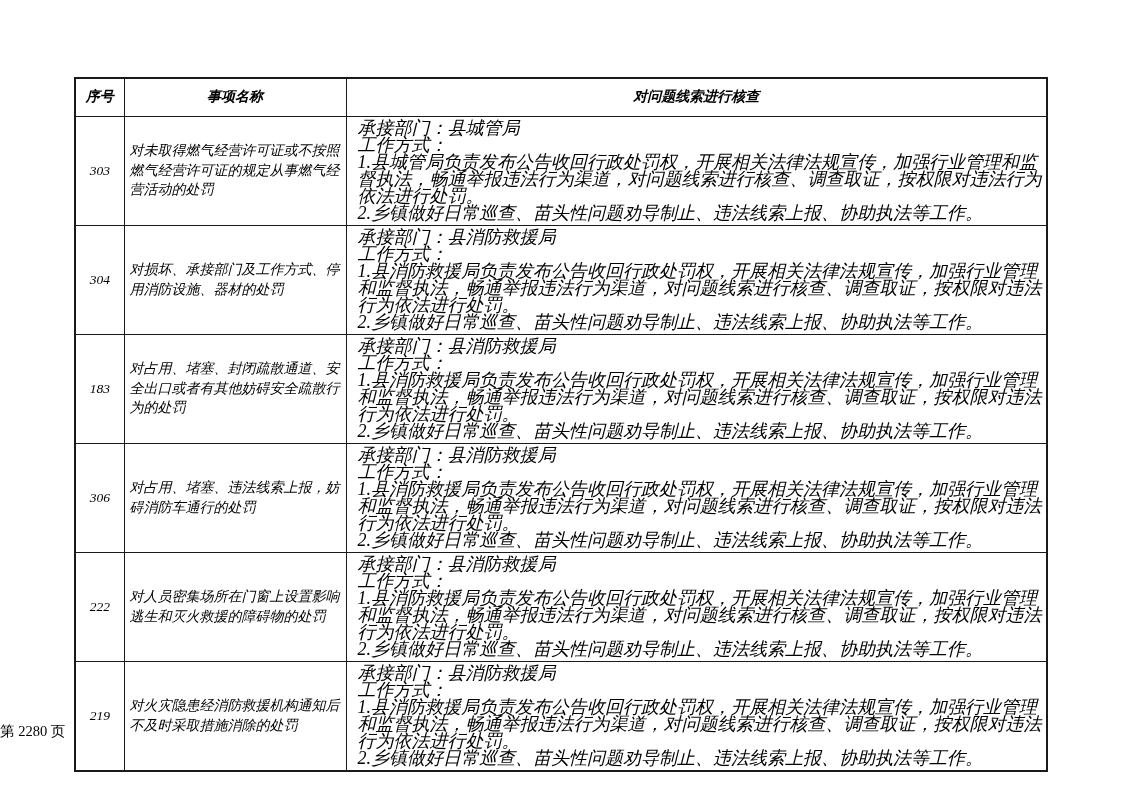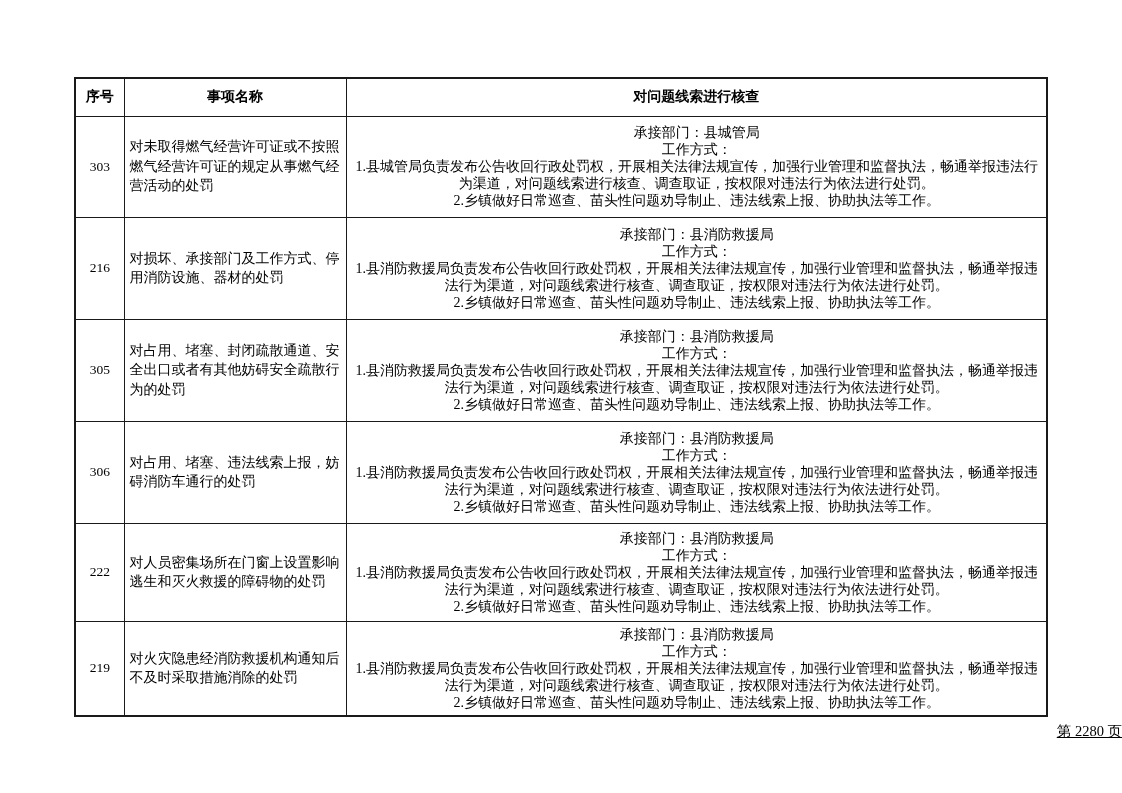--- a/index.html
+++ b/index.html
@@ -19,20 +19,21 @@
     top: 77px;
     width: 972px;
     border-collapse: collapse;
     table-layout: fixed;
     border: 2px solid #1a1a1a;
   }
   .doc-table th, .doc-table td {
     border: 1px solid #1a1a1a;
     vertical-align: middle;
     overflow: hidden;
+    font-style: italic;
   }
   .doc-table th {
     font-size: 14px;
     font-weight: bold;
     text-align: center;
     padding: 2px 4px;
   }
   .col-no   { width: 49px; }
   .col-name { width: 222px; }
   .col-detail { width: 701px; }
@@ -41,34 +42,33 @@
     text-align: center;
     padding: 2px 2px;
   }
   .cell-name {
     font-size: 14px;
     line-height: 19.5px;
     text-align: left;
     padding: 2px 6px 2px 5px;
   }
   .cell-detail {
-    font-size: 14px;
+    font-size: 18px;
     line-height: 17px;
-    text-align: center;
-    padding: 3px 4px 3px 5px;
+    text-align: left;
+    padding: 3px 4px 3px 11px;
     white-space: pre-line;
   }
   .page-footer {
     position: absolute;
     left: 0;
     top: 722px;
     width: 1122px;
-    text-align: right;
+    text-align: left;
     font-size: 14.5px;
-    text-decoration: underline;
   }
 </style>
 </head>
 <body>
 
 <table class="doc-table">
   <colgroup>
     <col class="col-no">
     <col class="col-name">
     <col class="col-detail">
@@ -83,29 +83,29 @@
   <tbody>
     <tr style="height:101px;">
       <td class="cell-no">303</td>
       <td class="cell-name">对未取得燃气经营许可证或不按照燃气经营许可证的规定从事燃气经营活动的处罚</td>
       <td class="cell-detail">承接部门：县城管局
 工作方式：
 1.县城管局负责发布公告收回行政处罚权，开展相关法律法规宣传，加强行业管理和监督执法，畅通举报违法行为渠道，对问题线索进行核查、调查取证，按权限对违法行为依法进行处罚。
 2.乡镇做好日常巡查、苗头性问题劝导制止、违法线索上报、协助执法等工作。</td>
     </tr>
     <tr style="height:102px;">
-      <td class="cell-no">216</td>
+      <td class="cell-no">304</td>
       <td class="cell-name">对损坏、承接部门及工作方式、停用消防设施、器材的处罚</td>
       <td class="cell-detail">承接部门：县消防救援局
 工作方式：
 1.县消防救援局负责发布公告收回行政处罚权，开展相关法律法规宣传，加强行业管理和监督执法，畅通举报违法行为渠道，对问题线索进行核查、调查取证，按权限对违法行为依法进行处罚。
 2.乡镇做好日常巡查、苗头性问题劝导制止、违法线索上报、协助执法等工作。</td>
     </tr>
     <tr style="height:102px;">
-      <td class="cell-no">305</td>
+      <td class="cell-no">183</td>
       <td class="cell-name">对占用、堵塞、封闭疏散通道、安全出口或者有其他妨碍安全疏散行为的处罚</td>
       <td class="cell-detail">承接部门：县消防救援局
 工作方式：
 1.县消防救援局负责发布公告收回行政处罚权，开展相关法律法规宣传，加强行业管理和监督执法，畅通举报违法行为渠道，对问题线索进行核查、调查取证，按权限对违法行为依法进行处罚。
 2.乡镇做好日常巡查、苗头性问题劝导制止、违法线索上报、协助执法等工作。</td>
     </tr>
     <tr style="height:102px;">
       <td class="cell-no">306</td>
       <td class="cell-name">对占用、堵塞、违法线索上报，妨碍消防车通行的处罚</td>
       <td class="cell-detail">承接部门：县消防救援局

